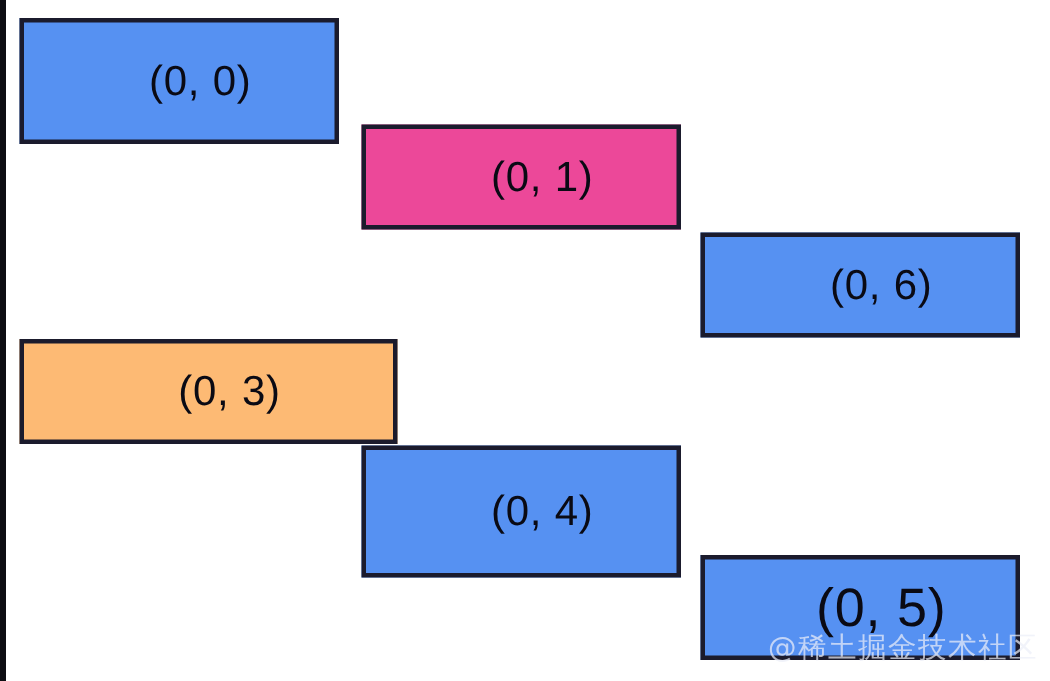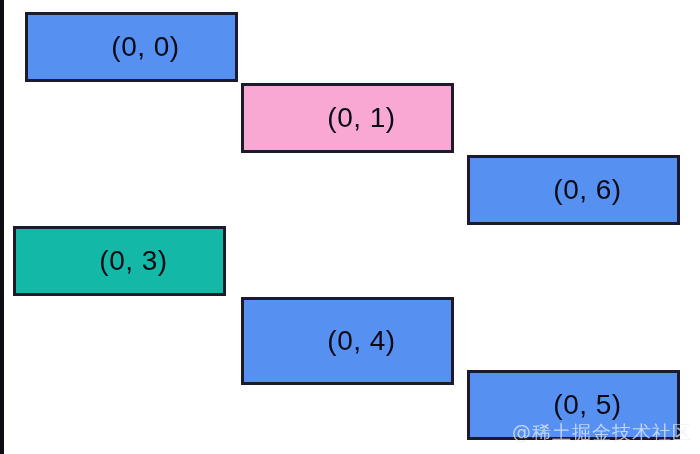--- a/index.html
+++ b/index.html
@@ -67,35 +67,35 @@
   }
 </style>
 </head>
 <body>
 
 <div id="canvas" style="width: 700px; height: 454px; background: rgb(255, 255, 255);">
 
   <div class="edge-strip-left" style="background: rgb(13, 13, 18);"></div>
 
   <div id="boxes-layer">
-      <div class="box" style="left: 13px; top: 12px; width: 213px; height: 70px; background: rgb(86, 145, 242); border-color: rgb(27, 27, 45); border-width: 3px; margin-left: 12px;">
+      <div class="box" style="left: 13px; top: 12px; width: 213px; height: 84px; background: rgb(86, 145, 242); border-color: rgb(27, 27, 45); border-width: 3px;">
         <span class="box-label" style="color: rgb(10, 10, 20); font-size: 28px;">(0, 0)</span>
       </div>
-      <div class="box" style="left: 241px; top: 83px; width: 213px; height: 70px; background: #f9a8d4; border-color: rgb(27, 27, 45); border-width: 3px;">
+      <div class="box" style="left: 241px; top: 83px; width: 213px; height: 70px; background: #ec4899; border-color: rgb(27, 27, 45); border-width: 3px;">
         <span class="box-label" style="color: rgb(10, 10, 20); font-size: 28px;">(0, 1)</span>
       </div>
       <div class="box" style="left: 467px; top: 155px; width: 213px; height: 70px; background: rgb(86, 145, 242); border-color: rgb(27, 27, 45); border-width: 3px;">
         <span class="box-label" style="color: rgb(10, 10, 20); font-size: 28px;">(0, 6)</span>
       </div>
-      <div class="box" style="left: 13px; top: 226px; width: 213px; height: 70px; background: #14b8a6; border-color: rgb(27, 27, 45); border-width: 3px;">
+      <div class="box" style="left: 13px; top: 226px; width: 252px; height: 70px; background: #fdba74; border-color: rgb(27, 27, 45); border-width: 3px;">
         <span class="box-label" style="color: rgb(10, 10, 20); font-size: 28px;">(0, 3)</span>
       </div>
       <div class="box" style="left: 241px; top: 297px; width: 213px; height: 88px; background: rgb(86, 145, 242); border-color: rgb(27, 27, 45); border-width: 3px;">
         <span class="box-label" style="color: rgb(10, 10, 20); font-size: 28px;">(0, 4)</span>
       </div>
       <div class="box" style="left: 467px; top: 370px; width: 213px; height: 70px; background: rgb(86, 145, 242); border-color: rgb(27, 27, 45); border-width: 3px;">
-        <span class="box-label" style="color: rgb(10, 10, 20); font-size: 28px;">(0, 5)</span>
+        <span class="box-label" style="color: rgb(10, 10, 20); font-size: 36px;">(0, 5)</span>
       </div>
     </div>
 
   <div class="watermark">@稀土掘金技术社区</div>
 
 </div>
 
 </body></html>

